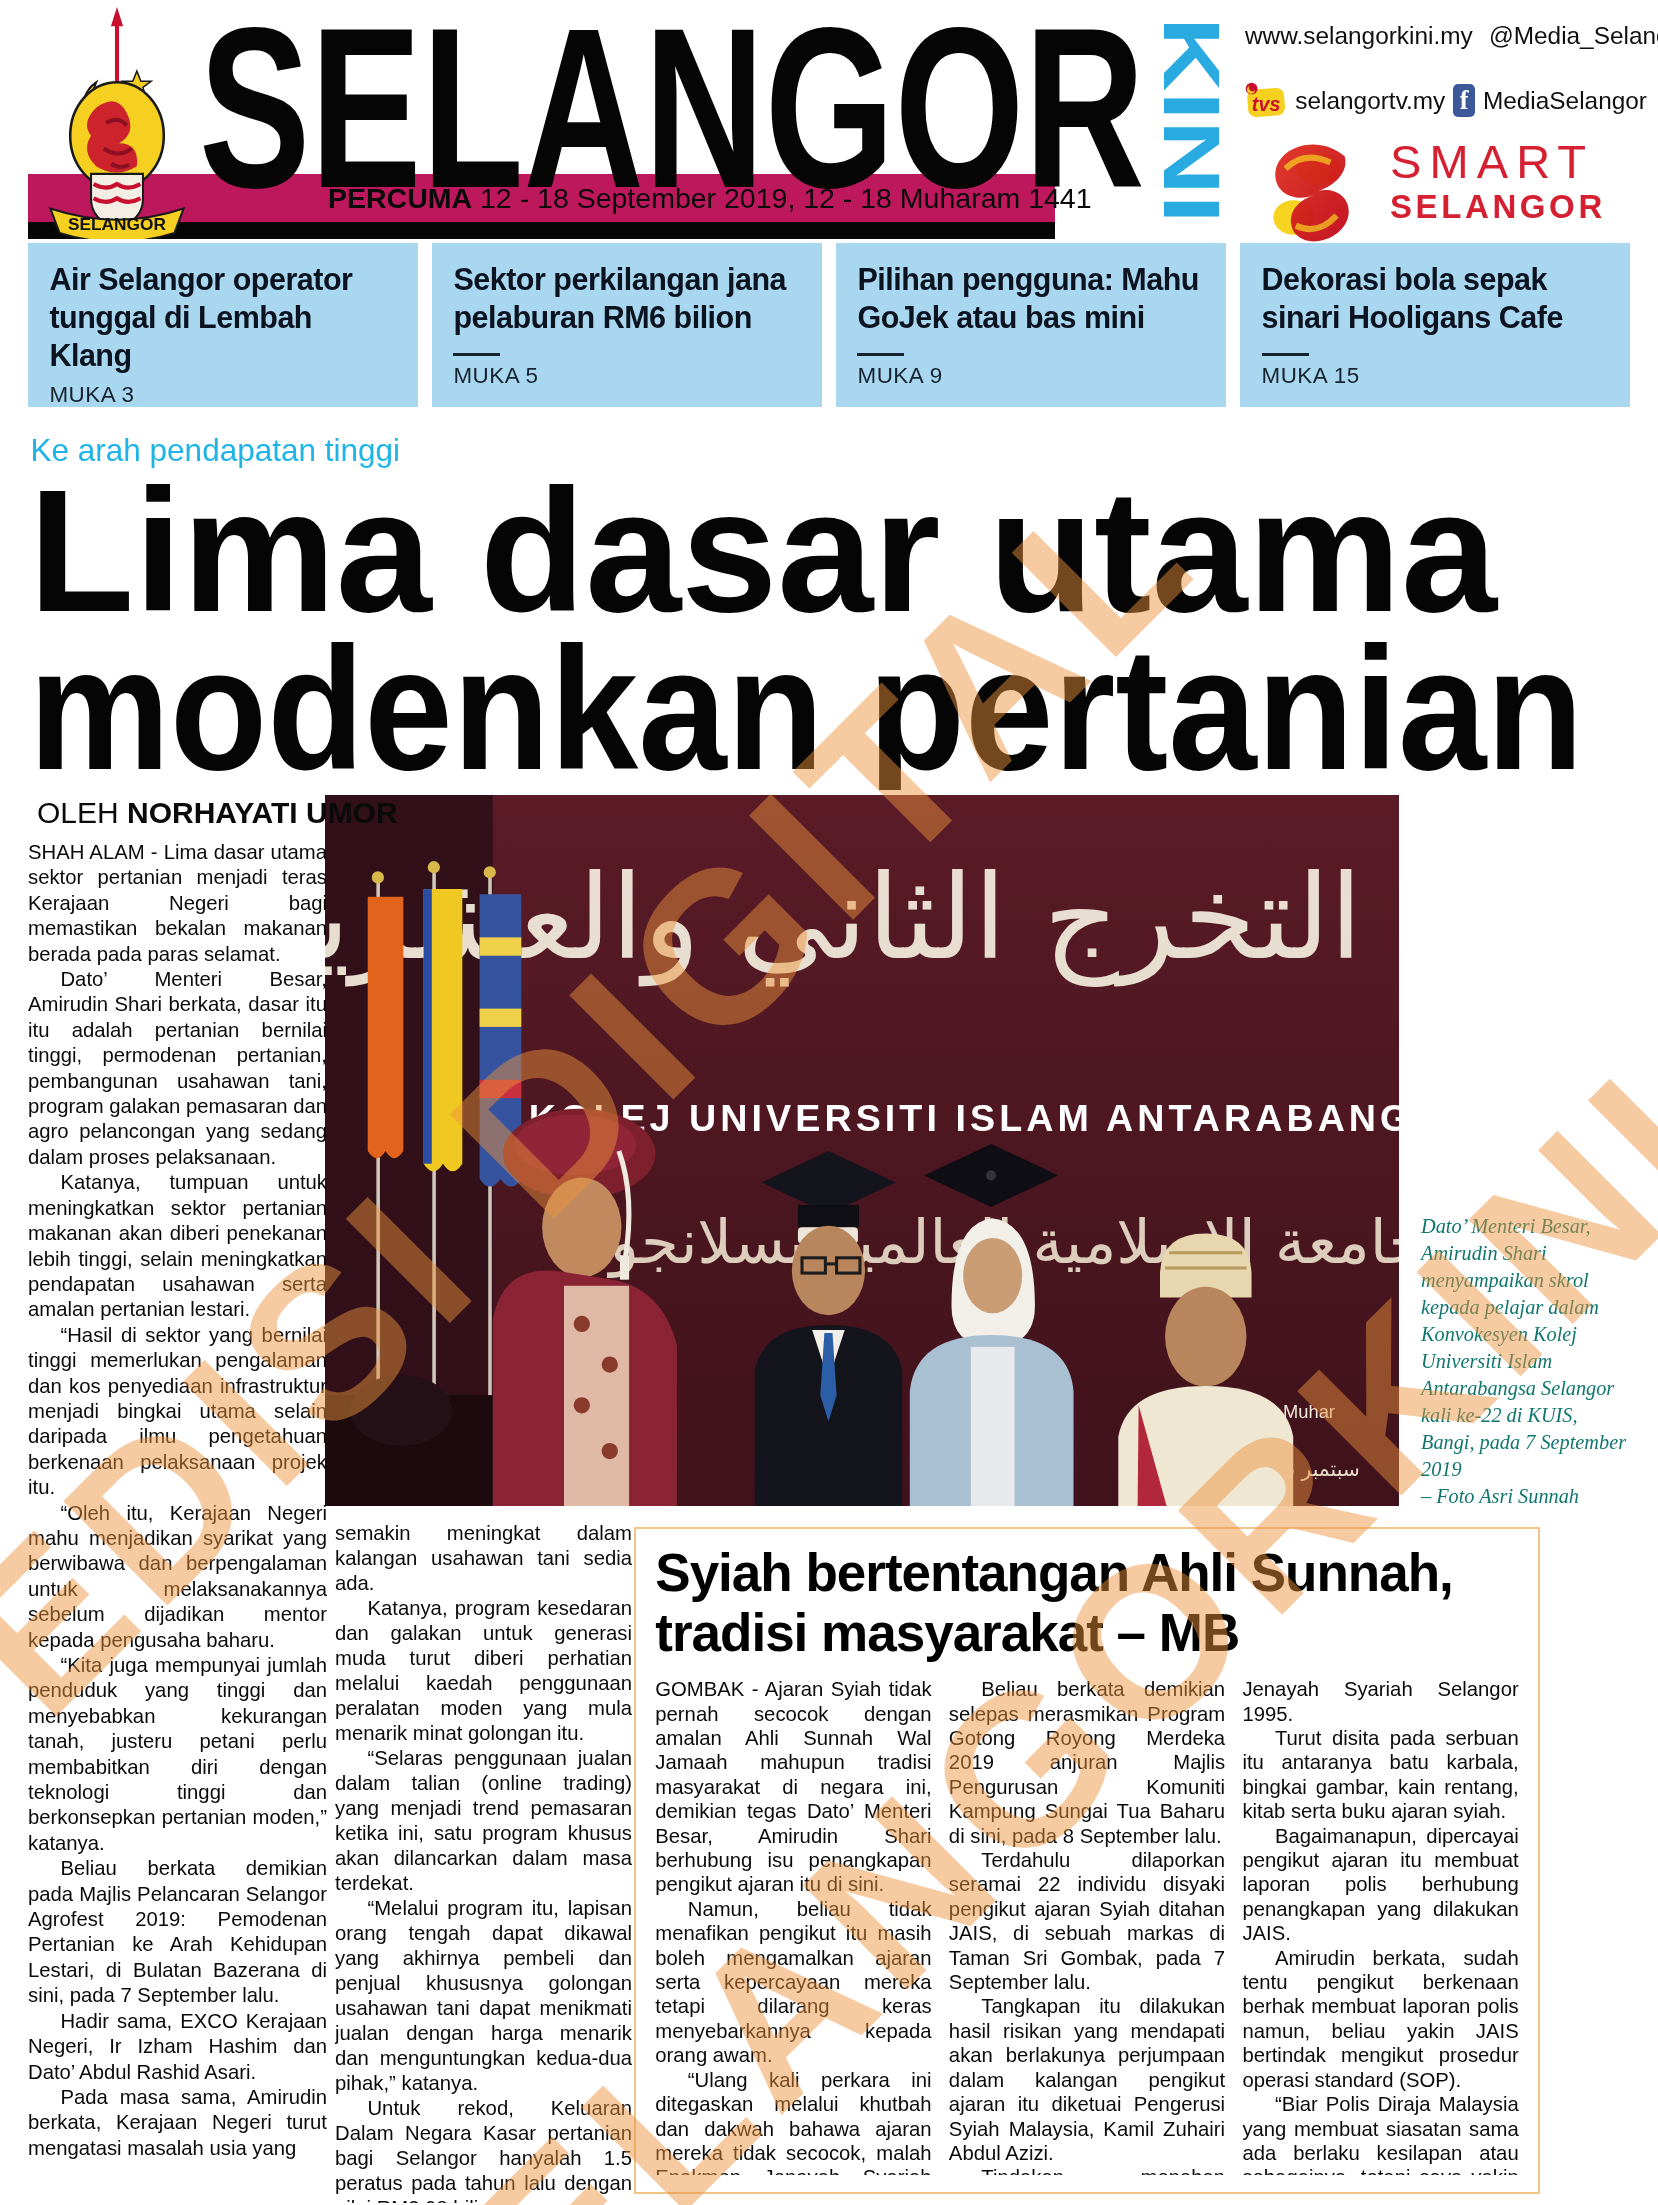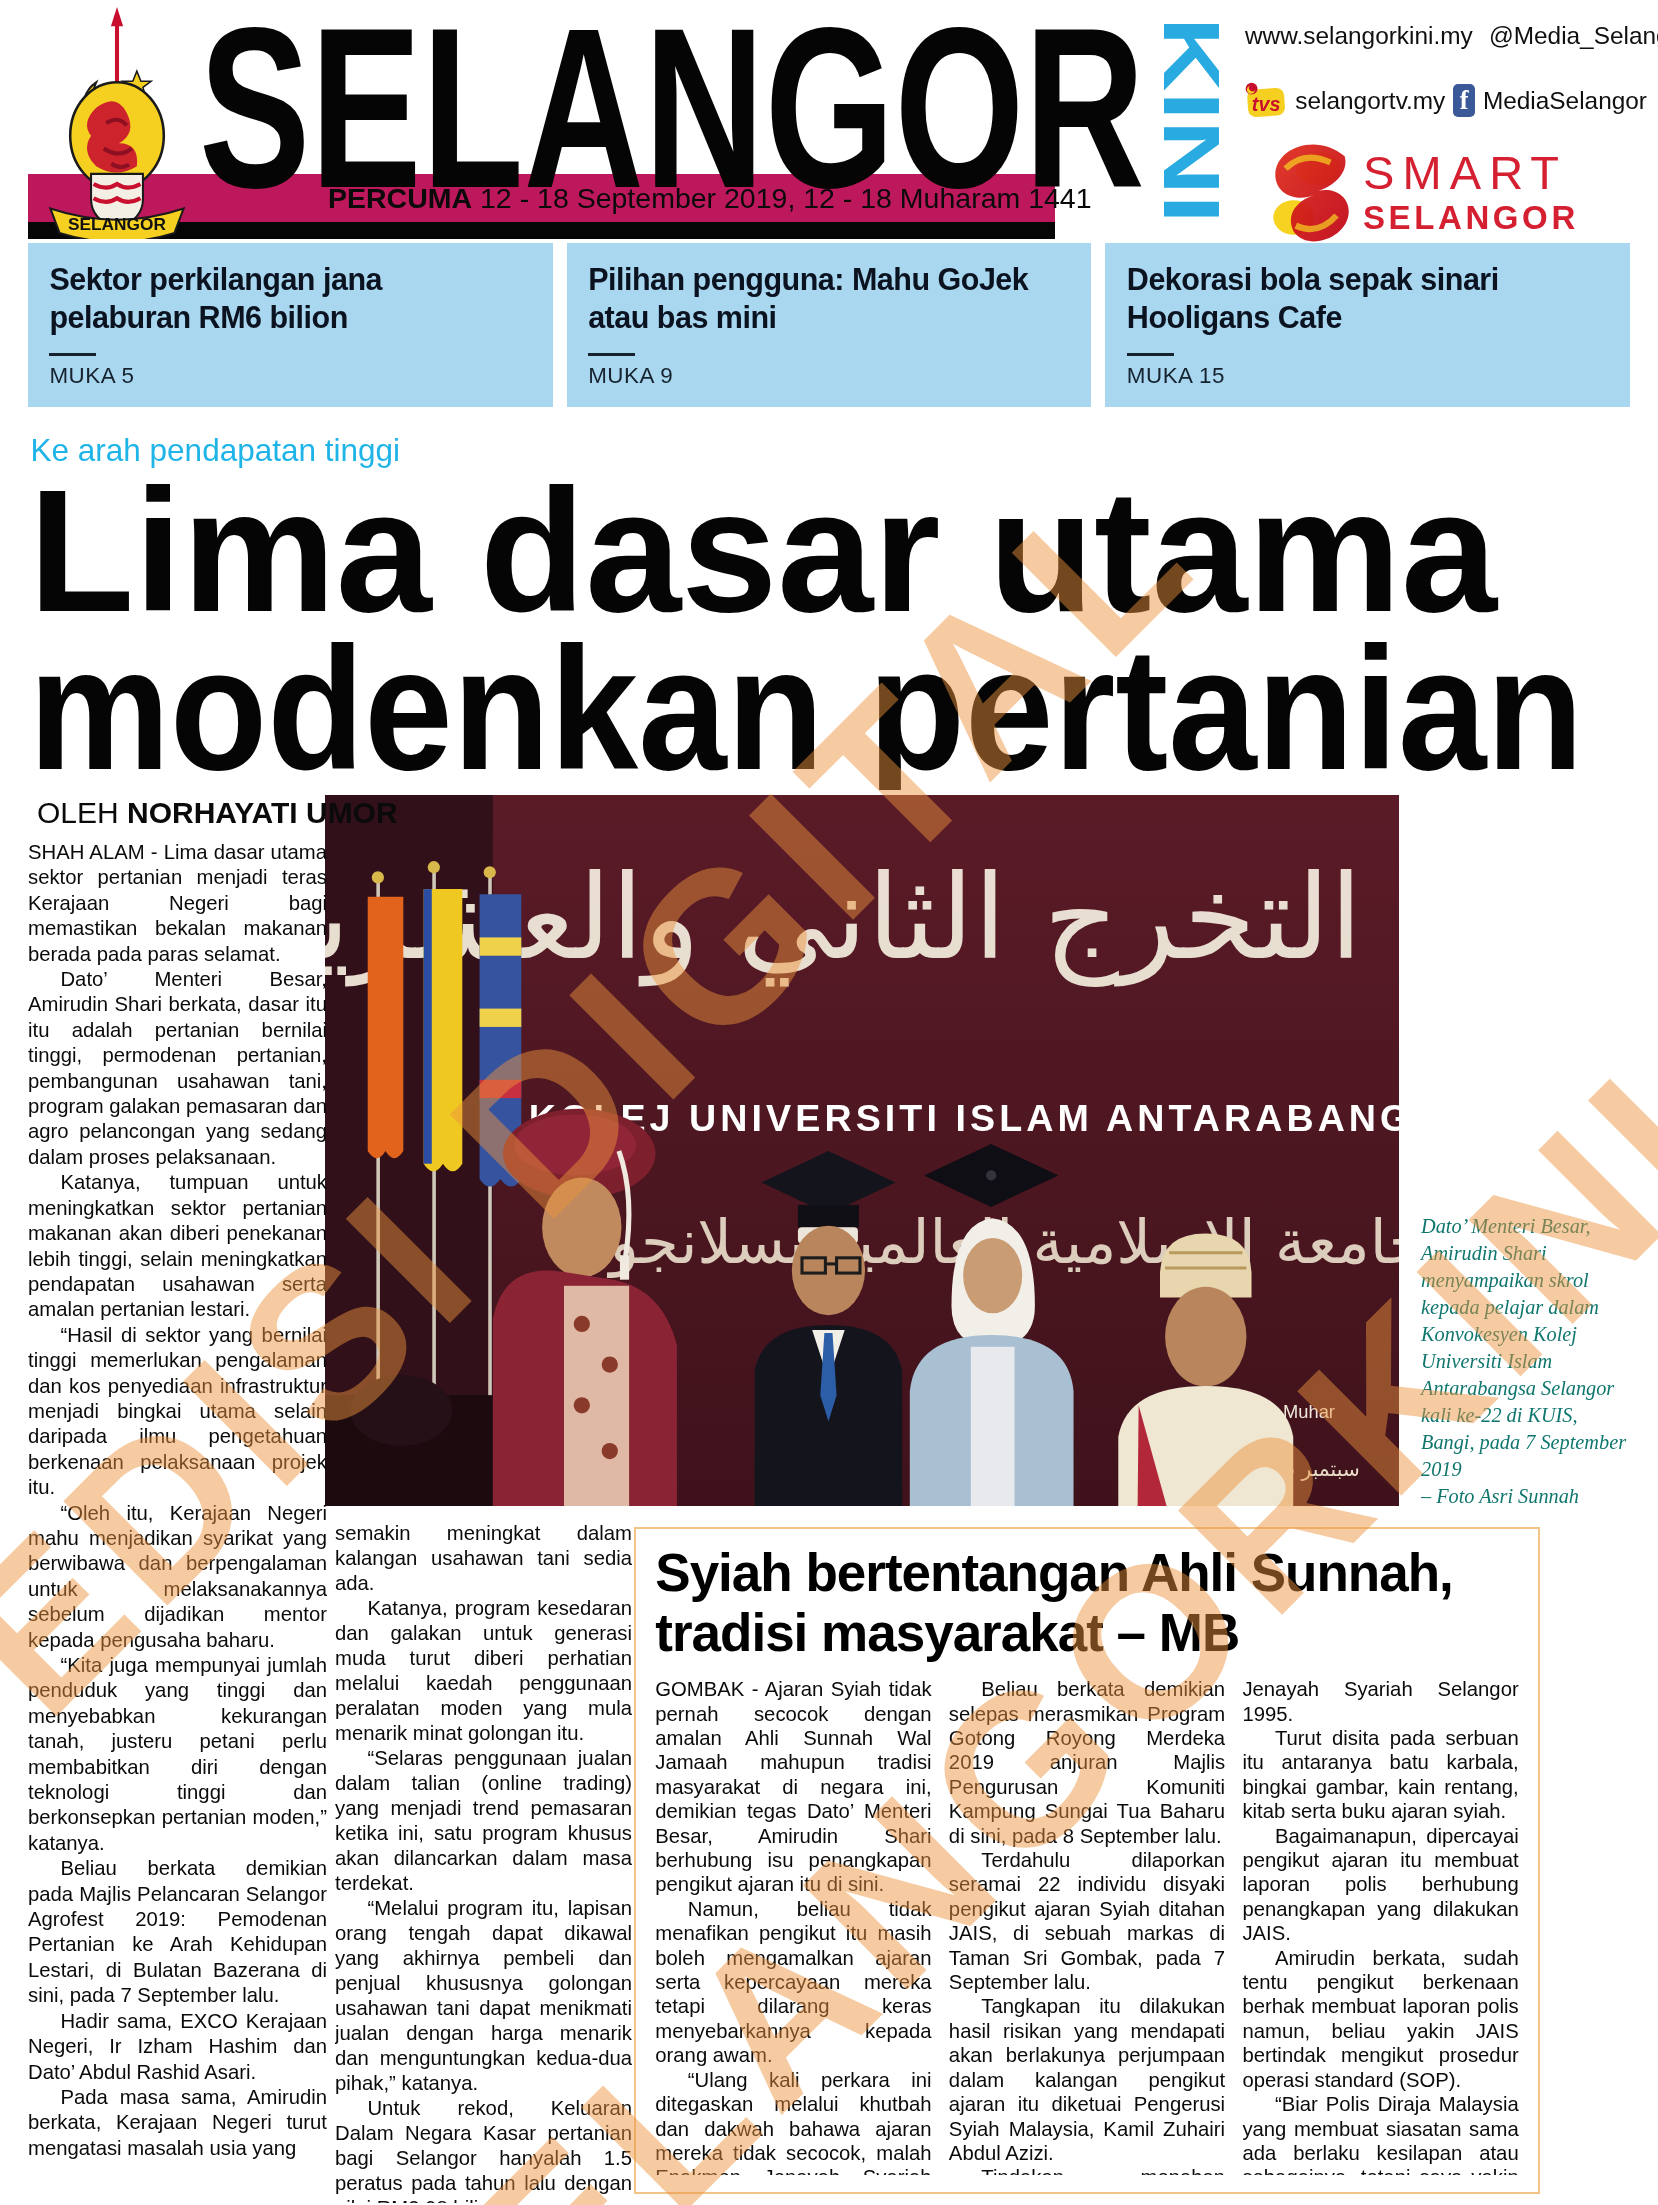--- a/index.html
+++ b/index.html
@@ -8,21 +8,21 @@
     overflow:hidden; font-family:"Liberation Sans", sans-serif; color:#0a0a0a;
   }
   
   .crest{position:absolute; left:35px; top:6.1px; width:164px; height:233px; z-index:5;}
   .masthead-svg{position:absolute; left:199px; top:19.3px; z-index:4;}
   .kini-svg{position:absolute; left:1150px; top:11.2px; z-index:4;}
   .topright{position:absolute; left:1245px; top:20.3px; width:402px; z-index:4;}
   .soc-row{display:flex; align-items:center; gap:8.1px; font-size:24.4px; font-weight:500; color:#101010;}
   .soc-row + .soc-row{margin-top:21.4px;}
   .soc-row .lnk{cursor:pointer;}
-  .smart{position:absolute; left:1255px; top:138px; width:366px; height:107px; display:flex; align-items:center; gap:1px; z-index:4;}
+  .smart{position:absolute; left:1255px; top:138px; width:366px; height:107px; display:flex; gap:28px; z-index:4;}
   .smart-words{display:flex; flex-direction:column; line-height:1; }
   .smart-words .w1{font-size:47px; letter-spacing:8.1px; color:#d42031; font-weight:400;}
   .smart-words .w2{font-size:33px; letter-spacing:3.6px; color:#d42031; font-weight:700; margin-top:5.1px;}
   .datebar{position:absolute; left:28px; top:174px; width:1027px; height:48px; background:#be185d;
     font-size:28.5px; line-height:48px; padding-left:300px; box-sizing:border-box; white-space:nowrap; z-index:3;}
   .datebar b{font-weight:700;}
   .blackbar{position:absolute; left:28px; top:222px; width:1027px; height:17.3px; background:#060606; z-index:3;}
   
   .teasers{position:absolute; left:28px; top:243px; width:1602px; height:164px; display:flex; gap:14.2px; z-index:2;}
   .teaser{flex:1; background:#a9d7f0; padding:18.3px 21.4px; box-sizing:border-box; display:flex; flex-direction:column; cursor:pointer;}
@@ -133,20 +133,25 @@
     </div>
   </div>
 
   <div class="datebar">
     <b>PERCUMA</b><span> 12 - 18 September 2019, 12 - 18 Muharam 1441</span>
   </div>
   <div class="blackbar"></div>
 
   <div class="teasers">
 
+      <div class="teaser">
+        <h3>Air Selangor operator tunggal di Lembah Klang</h3>
+        <div class="rule"></div>
+        <div class="muka">MUKA 3</div>
+      </div>
 
       <div class="teaser">
         <h3>Sektor perkilangan jana pelaburan RM6 bilion</h3>
         <div class="rule"></div>
         <div class="muka">MUKA 5</div>
       </div>
 
       <div class="teaser">
         <h3>Pilihan pengguna: Mahu GoJek atau bas mini</h3>
         <div class="rule"></div>

